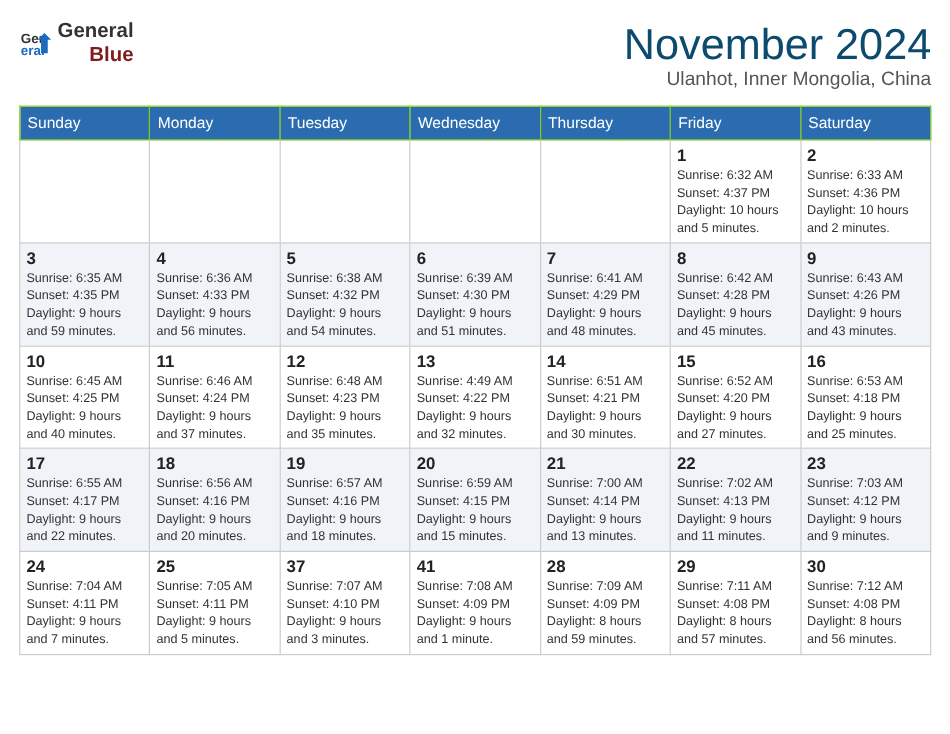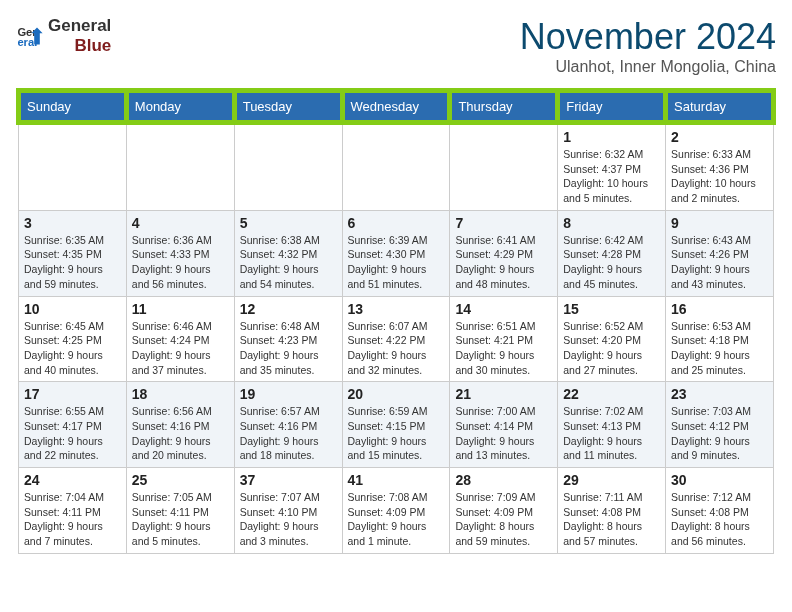--- a/index.html
+++ b/index.html
@@ -42,21 +42,21 @@
       border-collapse: collapse;
       font-size: 11px;
     }
     .calendar-table th {
       background: #2b6cb0;
       color: #fff;
       text-align: left;
       padding: 6px 6px;
       font-size: 13px;
       font-weight: normal;
-      border: 5px solid #84cc16;
+      border: 1px solid #84cc16;
     }
     .calendar-table td {
       border: 1px solid #ccc;
       vertical-align: top;
       padding: 4px 5px;
       width: 108px;
       height: 80px;
       background: #fff;
     }
     .calendar-table tr:nth-child(even) td {
@@ -201,21 +201,21 @@
         </td>
         <td>
           <span class="day-number">12</span>
           <div class="day-detail" style="white-space: pre-line;">Sunrise: 6:48 AM
 Sunset: 4:23 PM
 Daylight: 9 hours
 and 35 minutes.</div>
         </td>
         <td>
           <span class="day-number">13</span>
-          <div class="day-detail" style="white-space: pre-line;">Sunrise: 6:07 AM
+          <div class="day-detail" style="white-space: pre-line;">Sunrise: 4:49 AM
 Sunset: 4:22 PM
 Daylight: 9 hours
 and 32 minutes.</div>
         </td>
         <td>
           <span class="day-number">14</span>
           <div class="day-detail" style="white-space: pre-line;">Sunrise: 6:51 AM
 Sunset: 4:21 PM
 Daylight: 9 hours
 and 30 minutes.</div>

